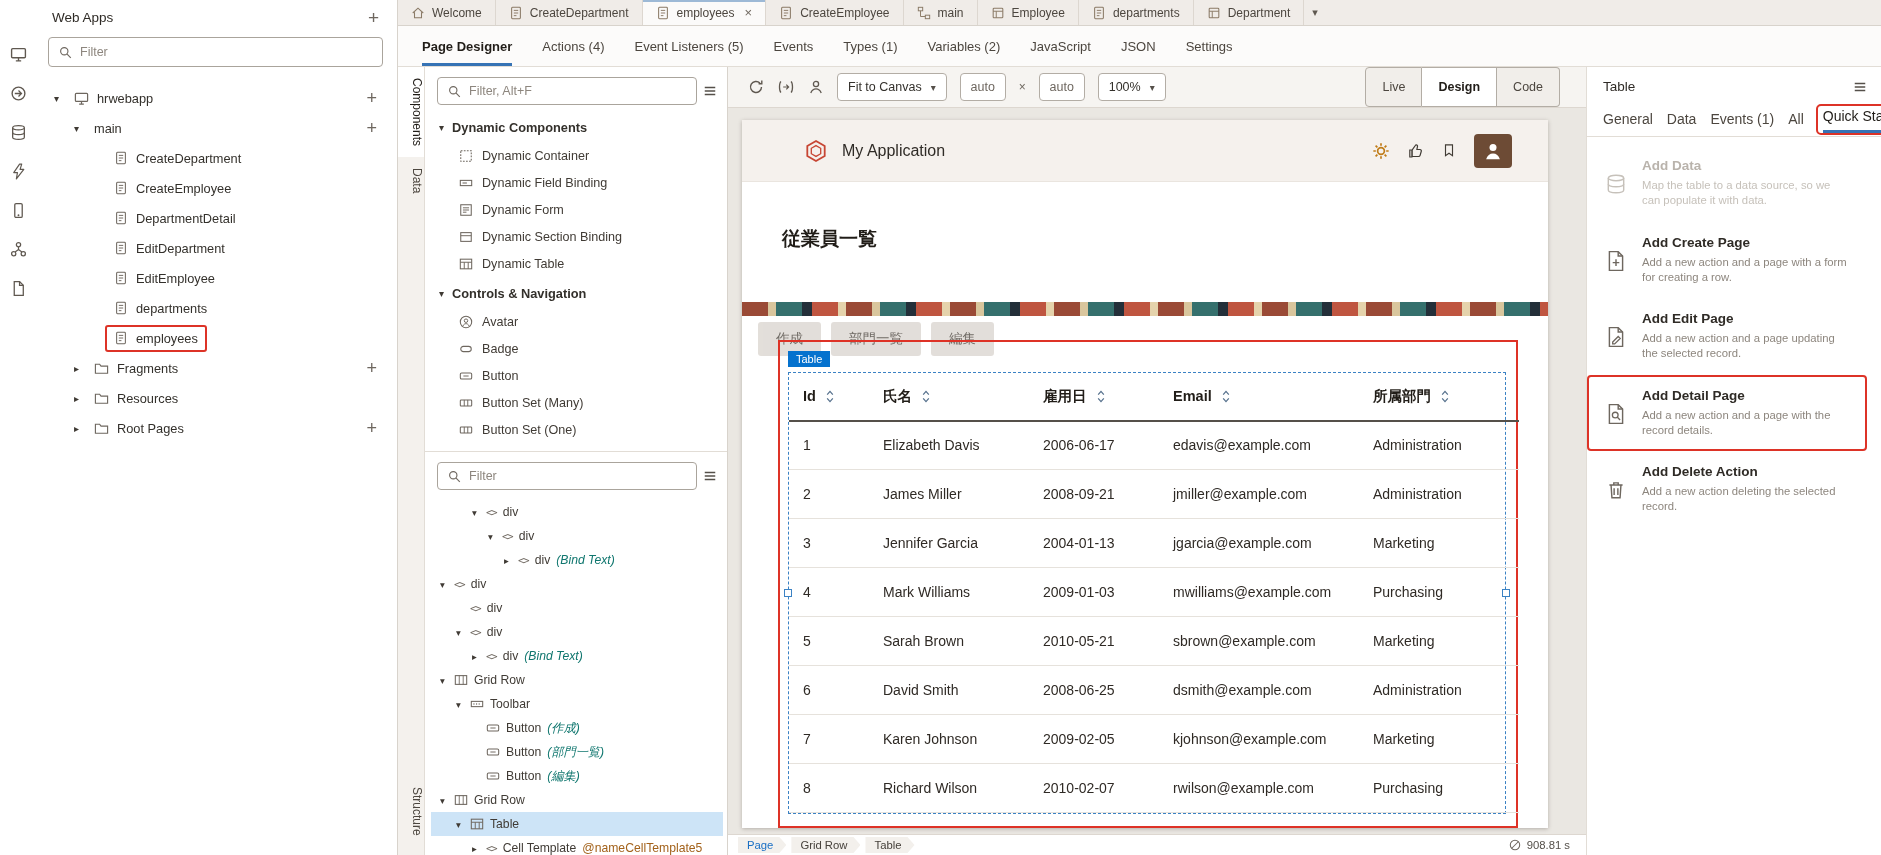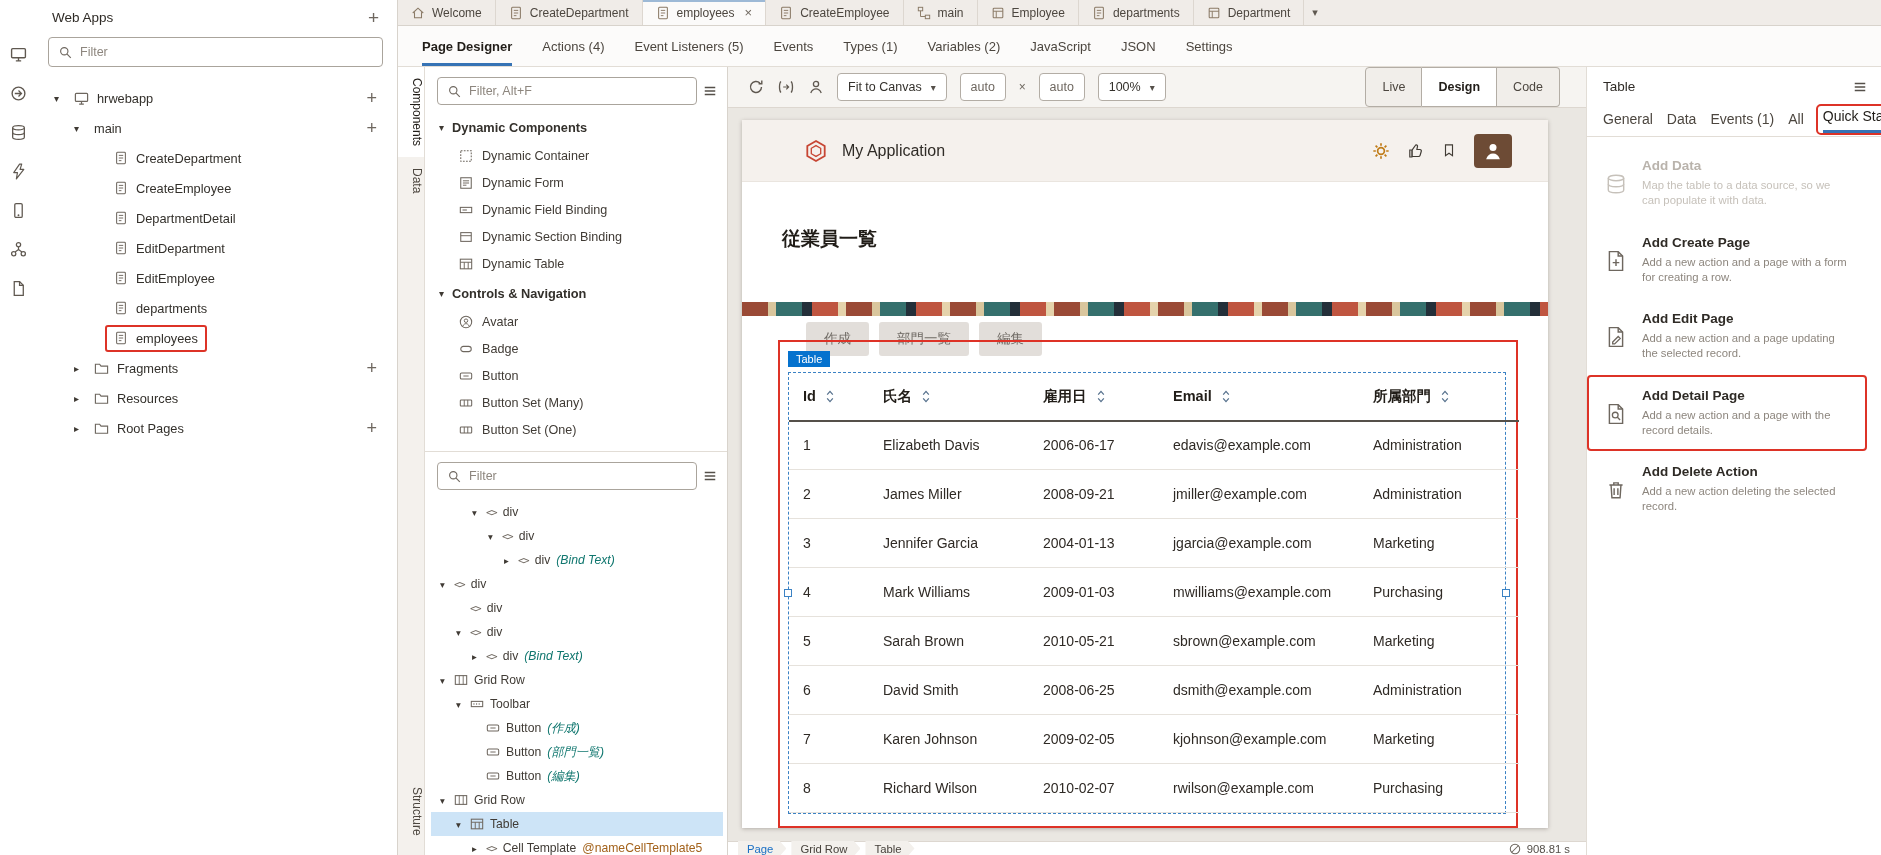--- a/index.html
+++ b/index.html
@@ -86,33 +86,33 @@
 .app-hd{height:62px;flex:none;background:#f5f1ed;display:flex;align-items:center;gap:14px;padding:0 36px 0 62px;border-bottom:1px solid #eae5df}
 .app-logo svg{width:24px;height:24px}
 .app-hd-title{font-size:16px;color:#2f2b26}
 .hd-icons{margin-left:auto;display:flex;align-items:center;gap:18px}
 .gear{color:#c07c18}
 .hd-dark{color:#413c35}
 .avatar-btn{width:38px;height:34px;background:#6d4b35;border-radius:4px;display:flex;align-items:center;justify-content:center;cursor:pointer}
 .avatar-btn svg{width:20px;height:20px}
 .pg-title{margin:44px 0 0 40px;font-size:19px;font-weight:bold;color:#211d18}
 .banner{margin-top:50px;height:17px;background:repeating-linear-gradient(90deg,#9a4a36 0 26px,#d9c69d 26px 34px,#35706d 34px 60px,#232f39 60px 70px,#bf5540 70px 96px,#e5d3ac 96px 104px)}
-.btnrow{display:flex;gap:10px;margin:6px 0 0 64px}
+.btnrow{display:flex;gap:10px;margin:6px 0 0 16px}
 .pbtn{background:#dcd7d1;color:#4c463f;border-radius:3px;padding:8px 18px;font-size:13.5px;opacity:.8;cursor:pointer}
 .table-region{position:relative;margin:-16px 30px 0 36px;border:2px solid #de3226;padding:30px 10px 12px 8px}
 .chip{position:absolute;top:9px;left:8px;background:#0572ce;color:#fff;font-size:11px;padding:2px 8px;z-index:2}
 .selection{position:relative;border:1px dashed #3b82c4}
 .handle{position:absolute;width:8px;height:8px;background:#fff;border:1px solid #3b82c4;top:50%;margin-top:-4px;z-index:2}
 .handle.l{left:-5px}.handle.r{right:-5px}
 table.emp{border-collapse:collapse;width:730px;margin:0 auto;font-size:14px;color:#2f2a25;table-layout:fixed}
 table.emp th{font-weight:bold;text-align:left;height:48px;border-bottom:2px solid #55504a;padding:0 6px 0 14px;font-size:14.5px;color:#211d18}
 table.emp td{height:49px;border-bottom:1px solid #e6e2dc;padding:0 6px 0 14px;overflow:hidden;white-space:nowrap}
 .th-inner{display:flex;align-items:center;gap:9px}
 .sort-ic svg{width:10px;height:15px}
-.cfooter{height:14px;flex:none;background:#fff;border-top:1px solid #ddd7d0;display:flex;align-items:center;gap:5px;padding:0 16px 0 10px;font-size:11.3px}
+.cfooter{height:21px;flex:none;background:#fff;border-top:1px solid #ddd7d0;display:flex;align-items:center;gap:5px;padding:0 16px 0 10px;font-size:11.3px}
 .crumb{background:#f3f0ec;padding:2px 13px 2px 9px;color:#46413b;clip-path:polygon(0 0,calc(100% - 7px) 0,100% 50%,calc(100% - 7px) 100%,0 100%);cursor:pointer}
 .crumb.first{color:#1a6fc4}
 .timer{margin-left:auto;display:flex;align-items:center;gap:6px;color:#55504a}
 .timer svg{width:12px;height:12px}
 
 
 .rpanel{width:295px;flex:none;background:#fff;display:flex;flex-direction:column;min-height:0;border-left:1px solid #e2ddd6}
 .rp-head{display:flex;align-items:center;justify-content:space-between;padding:12px 14px 0 16px}
 .rp-title{font-size:13.5px;color:#2f2b26}
 .rp-tabs{display:flex;align-items:flex-end;gap:14px;padding:12px 8px 0 16px;border-bottom:1px solid #e2ddd6}
@@ -463,34 +463,34 @@
                 <span class="ic ">
                   <svg viewBox="0 0 16 16" width="14" height="14">
                     <rect x="2" y="2" width="12" height="12" fill="none" stroke="currentColor" stroke-width="1.2" stroke-dasharray="2 1.5"></rect>
                   </svg>
                 </span>
                 <span>Dynamic Container</span>
               </div>
               <div class="comp-item">
                 <span class="ic ">
                   <svg viewBox="0 0 16 16" width="14" height="14">
-                    <rect x="2" y="2" width="12" height="12" fill="none" stroke="currentColor" stroke-width="1.2"></rect>
-                    <path d="M4.5 5.5h7M4.5 8h7M4.5 10.5h4" stroke="currentColor" stroke-width="1.1" fill="none"></path>
-                  </svg>
-                </span>
-                <span>Dynamic Form</span>
+                    <rect x="1.5" y="5" width="13" height="6" fill="none" stroke="currentColor" stroke-width="1.2"></rect>
+                    <path d="M4 8h5" stroke="currentColor" stroke-width="1.2" fill="none"></path>
+                  </svg>
+                </span>
+                <span>Dynamic Field Binding</span>
               </div>
               <div class="comp-item">
                 <span class="ic ">
                   <svg viewBox="0 0 16 16" width="14" height="14">
-                    <rect x="1.5" y="5" width="13" height="6" fill="none" stroke="currentColor" stroke-width="1.2"></rect>
-                    <path d="M4 8h5" stroke="currentColor" stroke-width="1.2" fill="none"></path>
-                  </svg>
-                </span>
-                <span>Dynamic Field Binding</span>
+                    <rect x="2" y="2" width="12" height="12" fill="none" stroke="currentColor" stroke-width="1.2"></rect>
+                    <path d="M4.5 5.5h7M4.5 8h7M4.5 10.5h4" stroke="currentColor" stroke-width="1.1" fill="none"></path>
+                  </svg>
+                </span>
+                <span>Dynamic Form</span>
               </div>
               <div class="comp-item">
                 <span class="ic ">
                   <svg viewBox="0 0 16 16" width="14" height="14">
                     <rect x="2" y="3" width="12" height="10" fill="none" stroke="currentColor" stroke-width="1.2"></rect>
                     <path d="M2 6.5h12" stroke="currentColor" stroke-width="1.1" fill="none"></path>
                   </svg>
                 </span>
                 <span>Dynamic Section Binding</span>
               </div>

